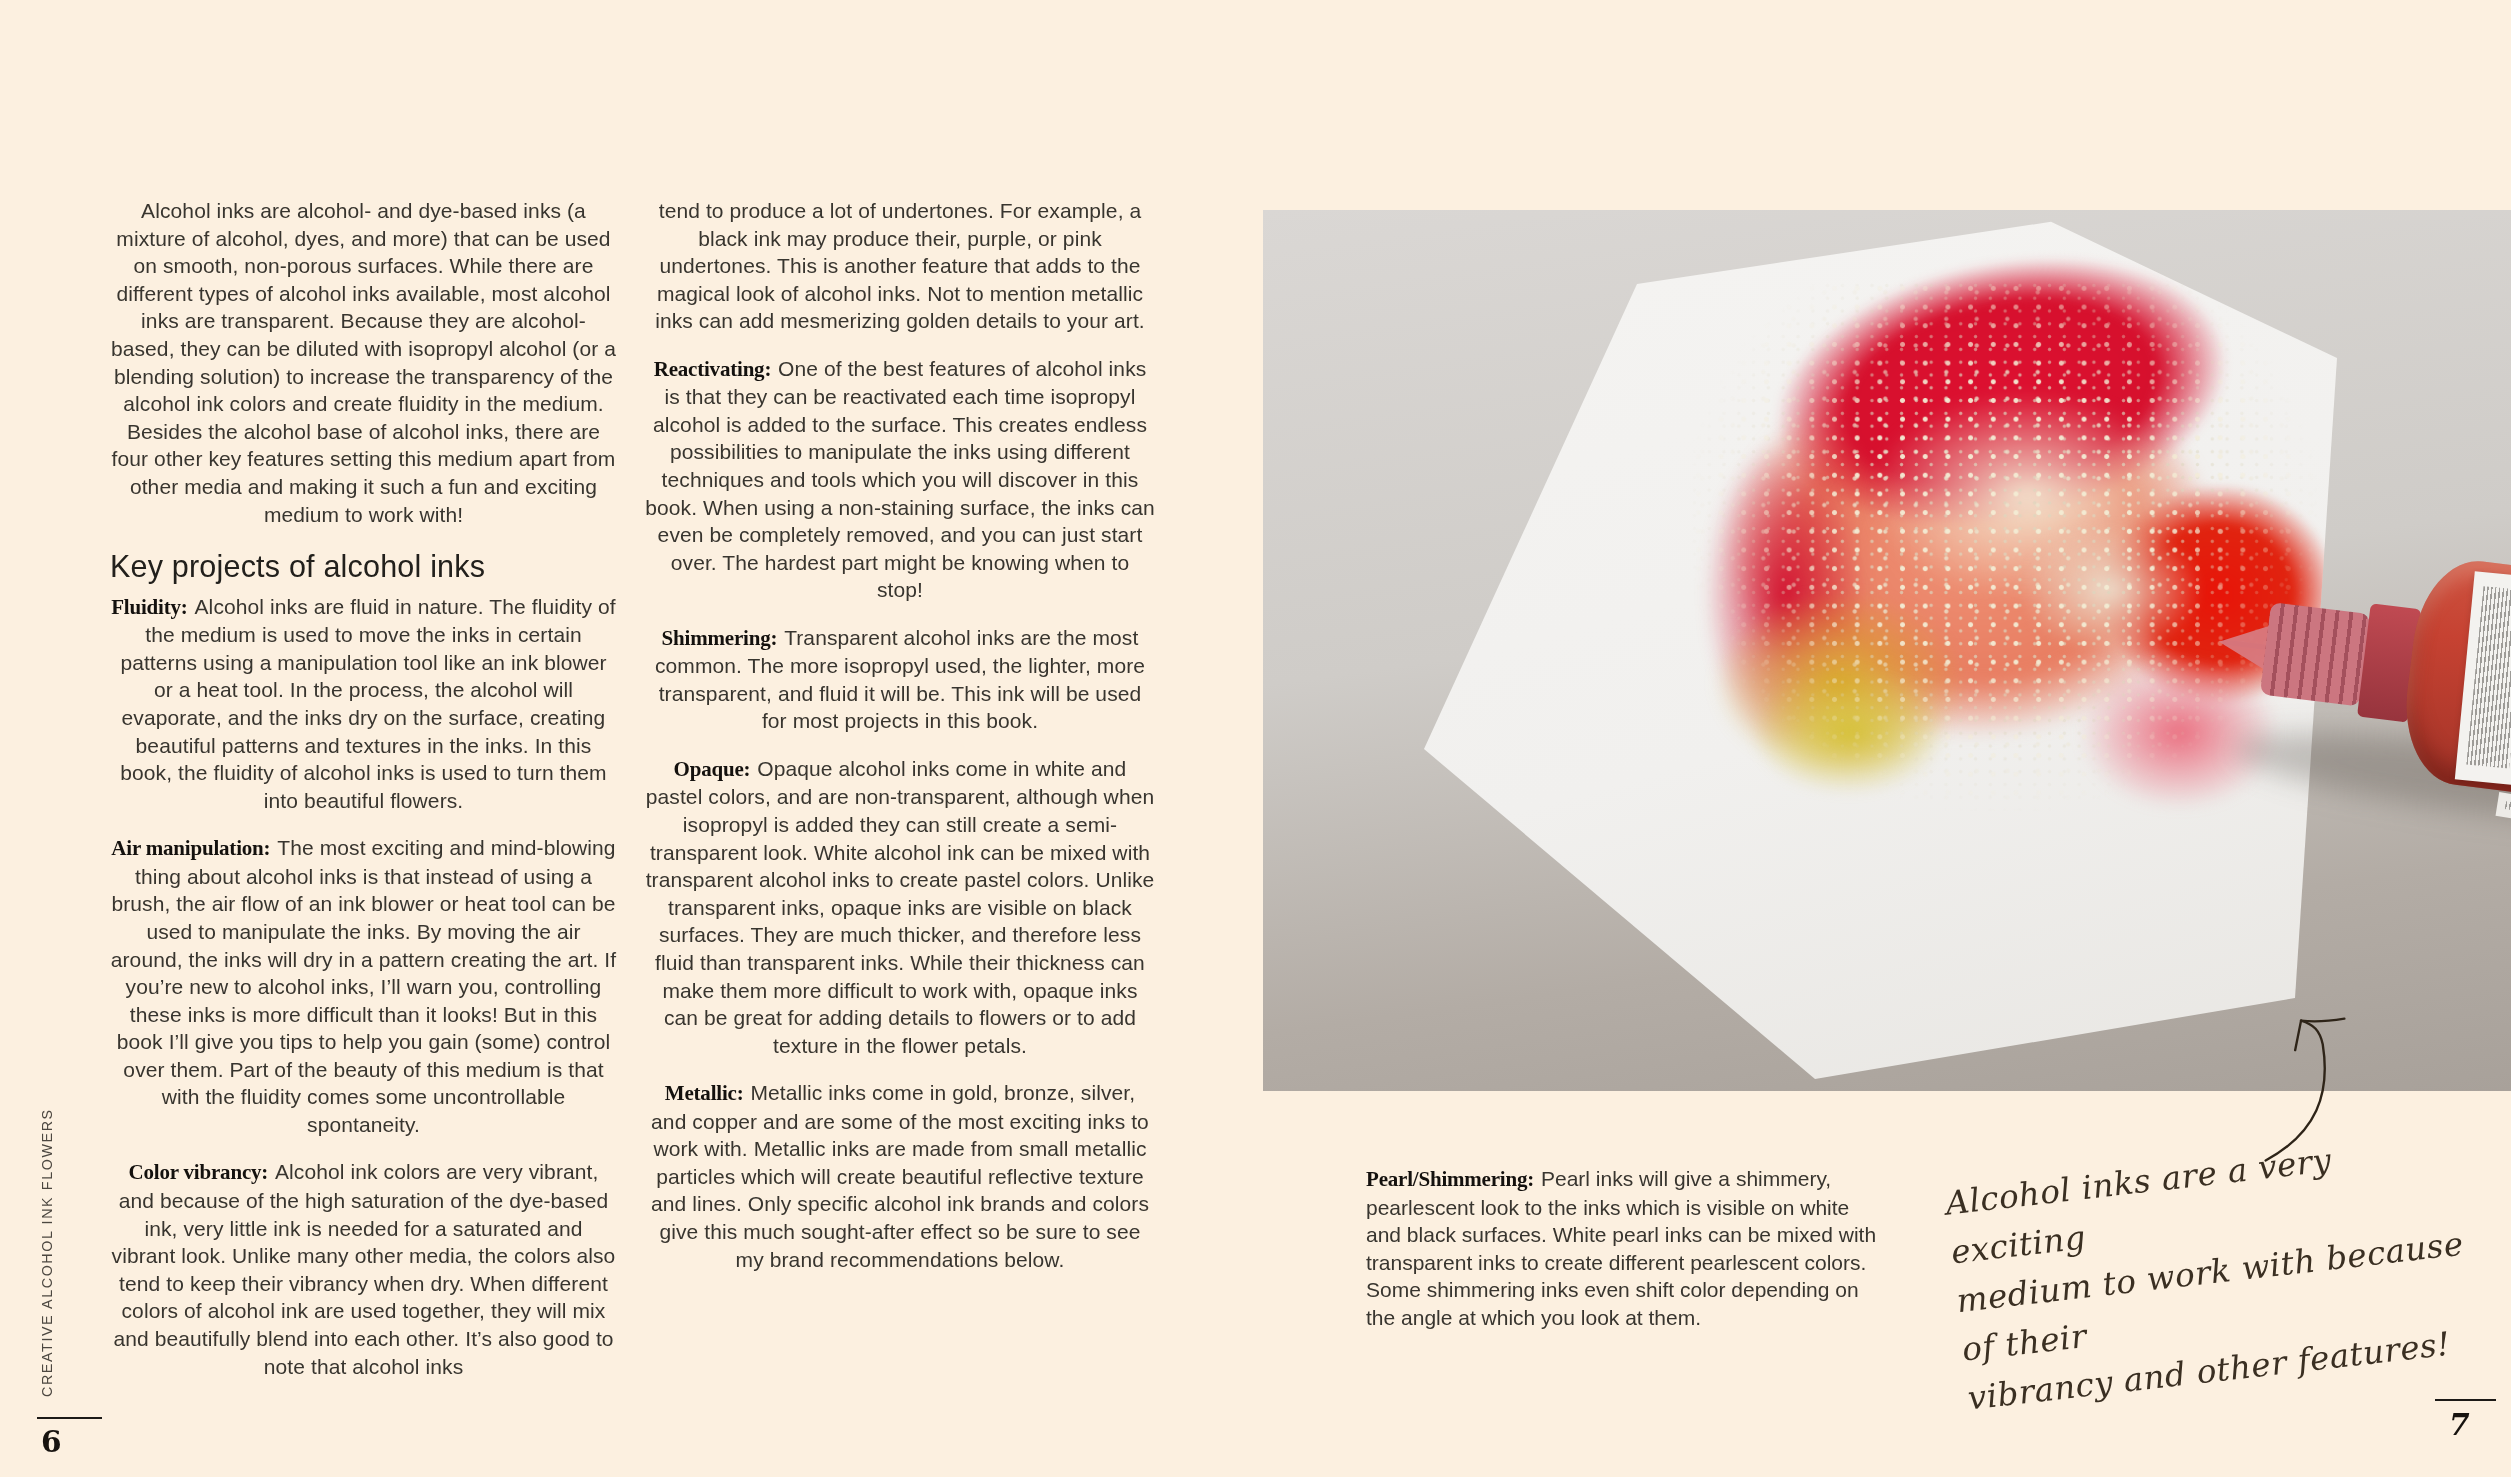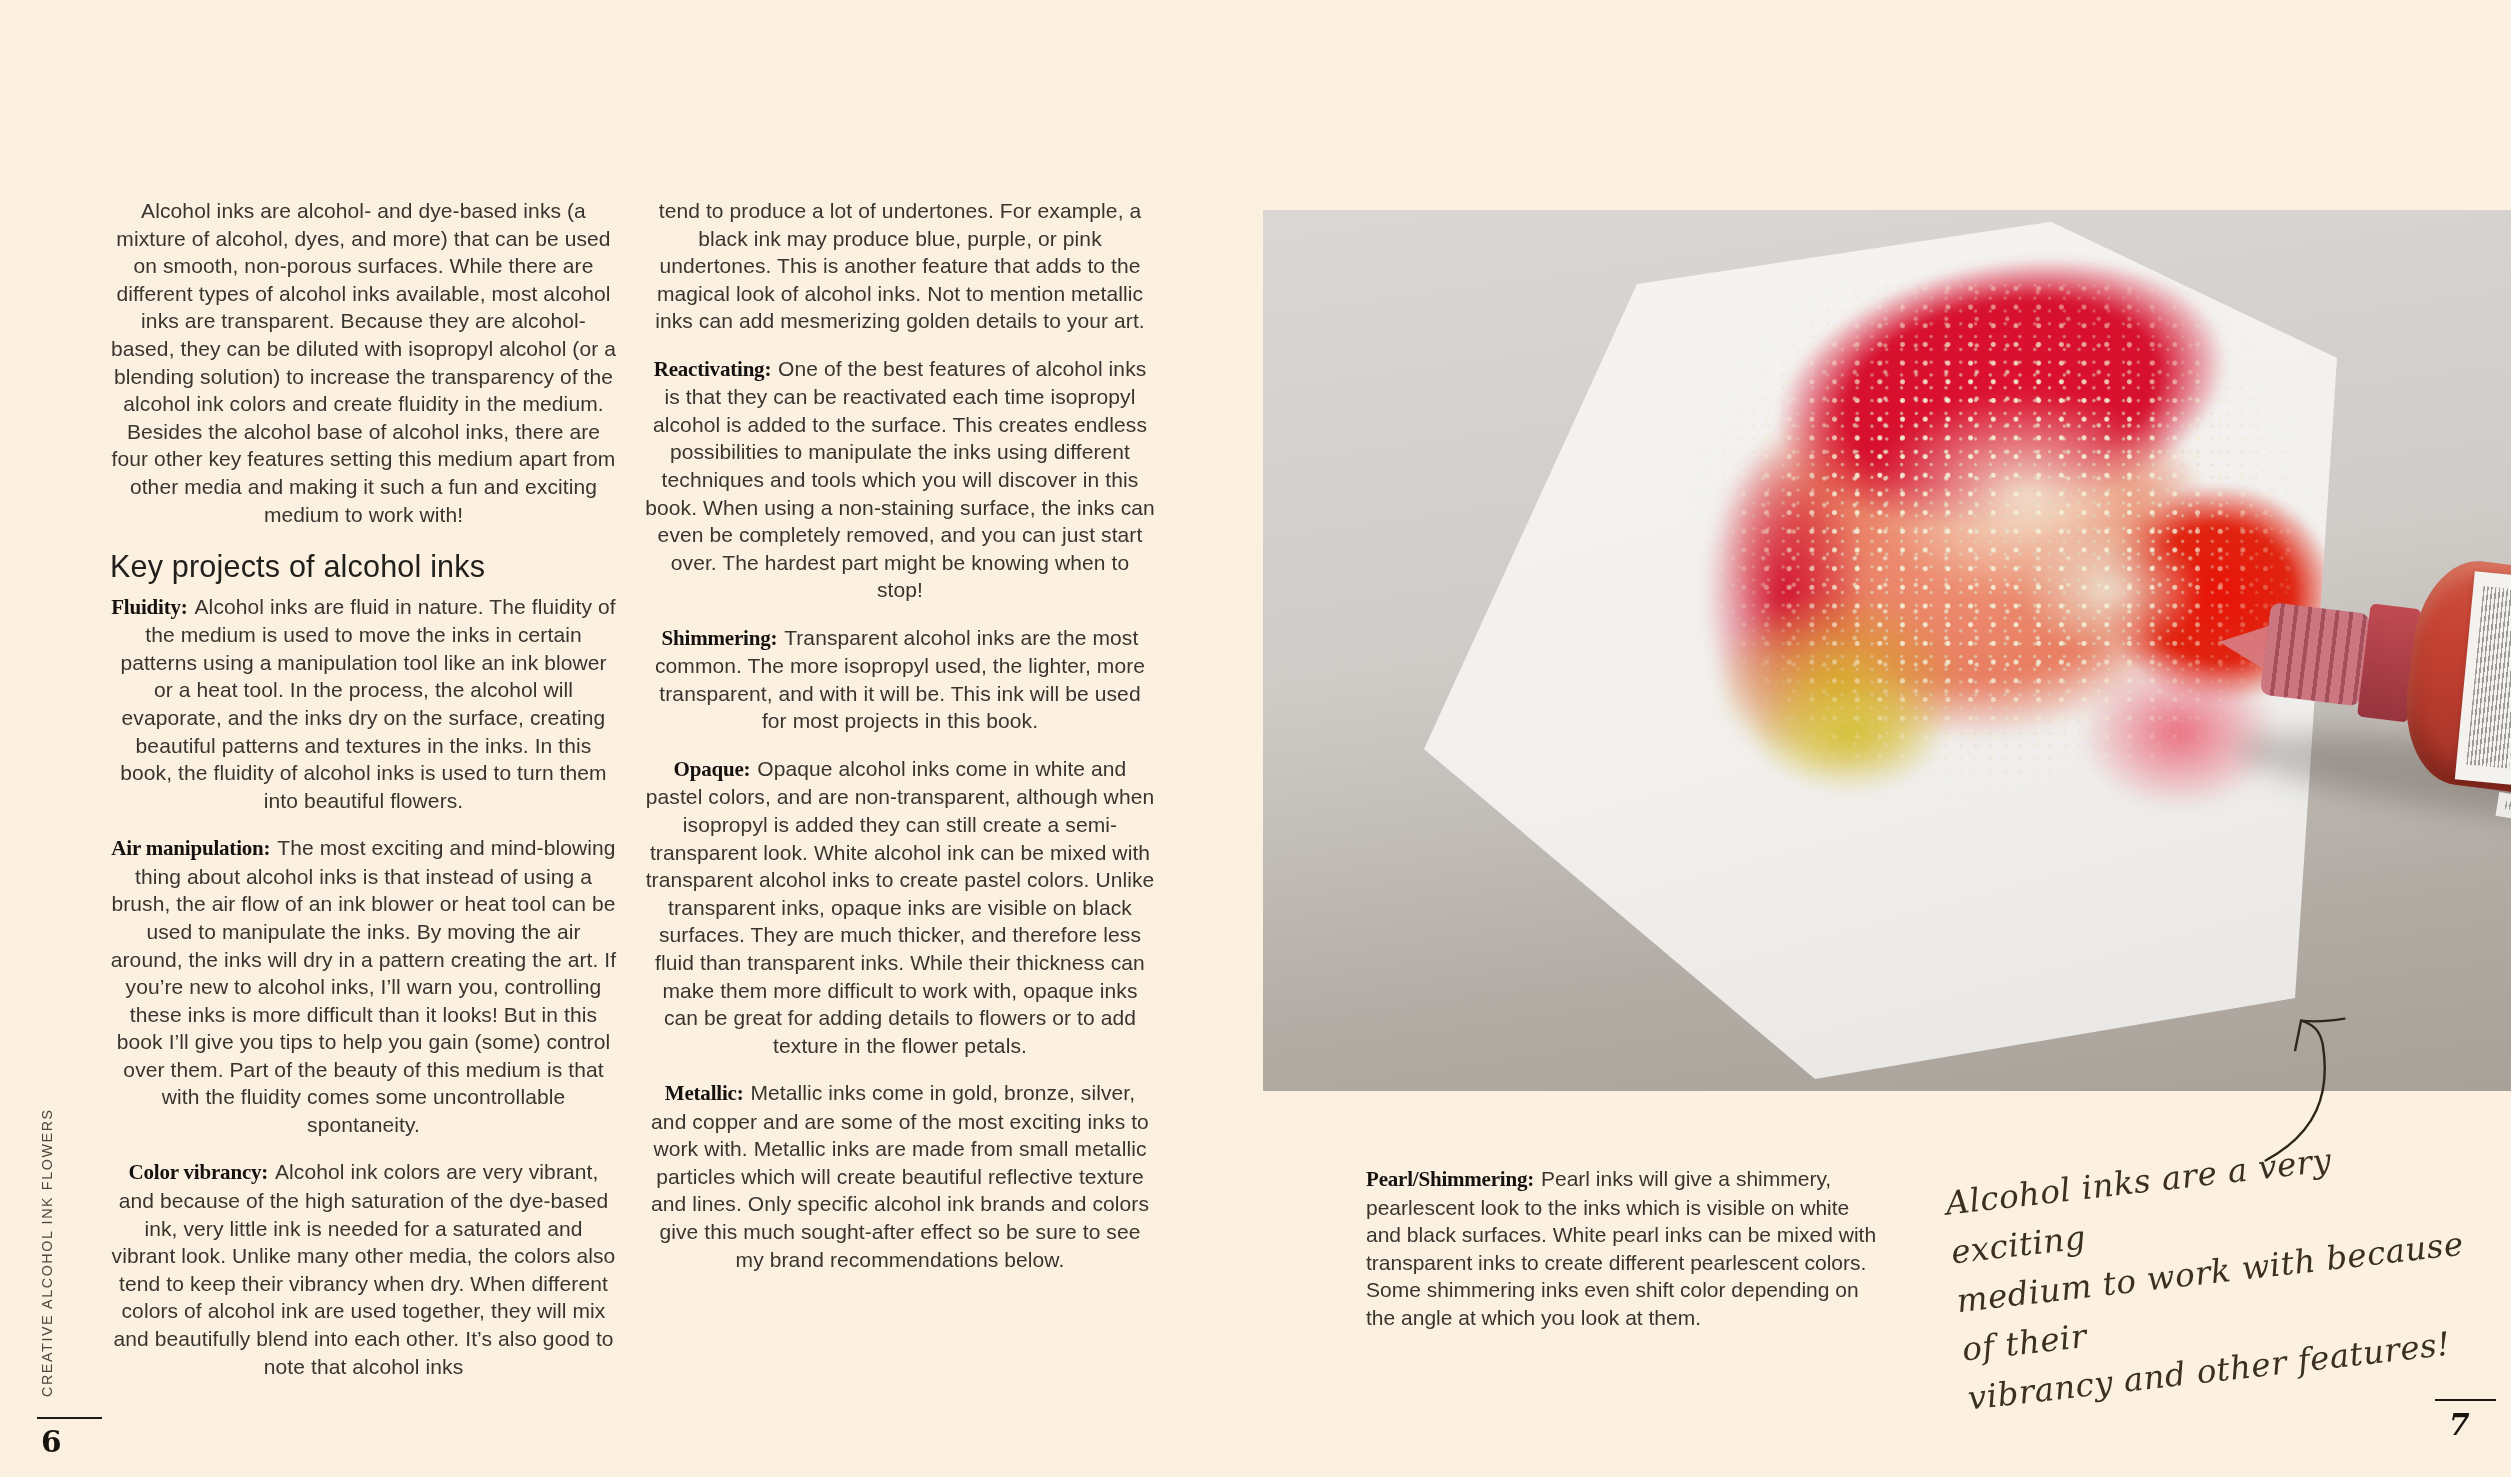--- a/index.html
+++ b/index.html
@@ -96,23 +96,23 @@
 
   <div class="col" id="col1">
     <p class="body-par">Alcohol inks are alcohol- and dye-based inks (a mixture of alcohol, dyes, and more) that can be used on smooth, non-porous surfaces. While there are different types of alcohol inks available, most alcohol inks are transparent. Because they are alcohol-based, they can be diluted with isopropyl alcohol (or a blending solution) to increase the transparency of the alcohol ink colors and create fluidity in the medium. Besides the alcohol base of alcohol inks, there are four other key features setting this medium apart from other media and making it such a fun and exciting medium to work with!</p>
     <h2 class="section-heading">Key projects of alcohol inks</h2>
     <p class="body-par"><b class="feature-label">Fluidity:</b><span>Alcohol inks are fluid in nature. The fluidity of the medium is used to move the inks in certain patterns using a manipulation tool like an ink blower or a heat tool. In the process, the alcohol will evaporate, and the inks dry on the surface, creating beautiful patterns and textures in the inks. In this book, the fluidity of alcohol inks is used to turn them into beautiful flowers.</span></p>
     <p class="body-par"><b class="feature-label">Air manipulation:</b><span>The most exciting and mind-blowing thing about alcohol inks is that instead of using a brush, the air flow of an ink blower or heat tool can be used to manipulate the inks. By moving the air around, the inks will dry in a pattern creating the art. If you’re new to alcohol inks, I’ll warn you, controlling these inks is more difficult than it looks! But in this book I’ll give you tips to help you gain (some) control over them. Part of the beauty of this medium is that with the fluidity comes some uncontrollable spontaneity.</span></p>
     <p class="body-par"><b class="feature-label">Color vibrancy:</b><span>Alcohol ink colors are very vibrant, and because of the high saturation of the dye-based ink, very little ink is needed for a saturated and vibrant look. Unlike many other media, the colors also tend to keep their vibrancy when dry. When different colors of alcohol ink are used together, they will mix and beautifully blend into each other. It’s also good to note that alcohol inks</span></p>
   </div>
 
   <div class="col" id="col2">
-    <p class="body-par">tend to produce a lot of undertones. For example, a black ink may produce blue, purple, or pink undertones. This is another feature that adds to the magical look of alcohol inks. Not to mention metallic inks can add mesmerizing golden details to your art.</p>
+    <p class="body-par">tend to produce a lot of undertones. For example, a black ink may produce their, purple, or pink undertones. This is another feature that adds to the magical look of alcohol inks. Not to mention metallic inks can add mesmerizing golden details to your art.</p>
     <p class="body-par"><b class="feature-label">Reactivating:</b><span>One of the best features of alcohol inks is that they can be reactivated each time isopropyl alcohol is added to the surface. This creates endless possibilities to manipulate the inks using different techniques and tools which you will discover in this book. When using a non-staining surface, the inks can even be completely removed, and you can just start over. The hardest part might be knowing when to stop!</span></p>
-    <p class="body-par"><b class="feature-label">Shimmering:</b><span>Transparent alcohol inks are the most common. The more isopropyl used, the lighter, more transparent, and with it will be. This ink will be used for most projects in this book.</span></p>
+    <p class="body-par"><b class="feature-label">Shimmering:</b><span>Transparent alcohol inks are the most common. The more isopropyl used, the lighter, more transparent, and fluid it will be. This ink will be used for most projects in this book.</span></p>
     <p class="body-par"><b class="feature-label">Opaque:</b><span>Opaque alcohol inks come in white and pastel colors, and are non-transparent, although when isopropyl is added they can still create a semi-transparent look. White alcohol ink can be mixed with transparent alcohol inks to create pastel colors. Unlike transparent inks, opaque inks are visible on black surfaces. They are much thicker, and therefore less fluid than transparent inks. While their thickness can make them more difficult to work with, opaque inks can be great for adding details to flowers or to add texture in the flower petals.</span></p>
     <p class="body-par"><b class="feature-label">Metallic:</b><span>Metallic inks come in gold, bronze, silver, and copper and are some of the most exciting inks to work with. Metallic inks are made from small metallic particles which will create beautiful reflective texture and lines. Only specific alcohol ink brands and colors give this much sought-after effect so be sure to see my brand recommendations below.</span></p>
   </div>
 
   <div id="series-vertical">
     <span>CREATIVE ALCOHOL INK FLOWERS</span>
   </div>
   <div class="folio-rule" id="rule-left"></div>
   <div class="folio" id="folio-6">6</div>
 

